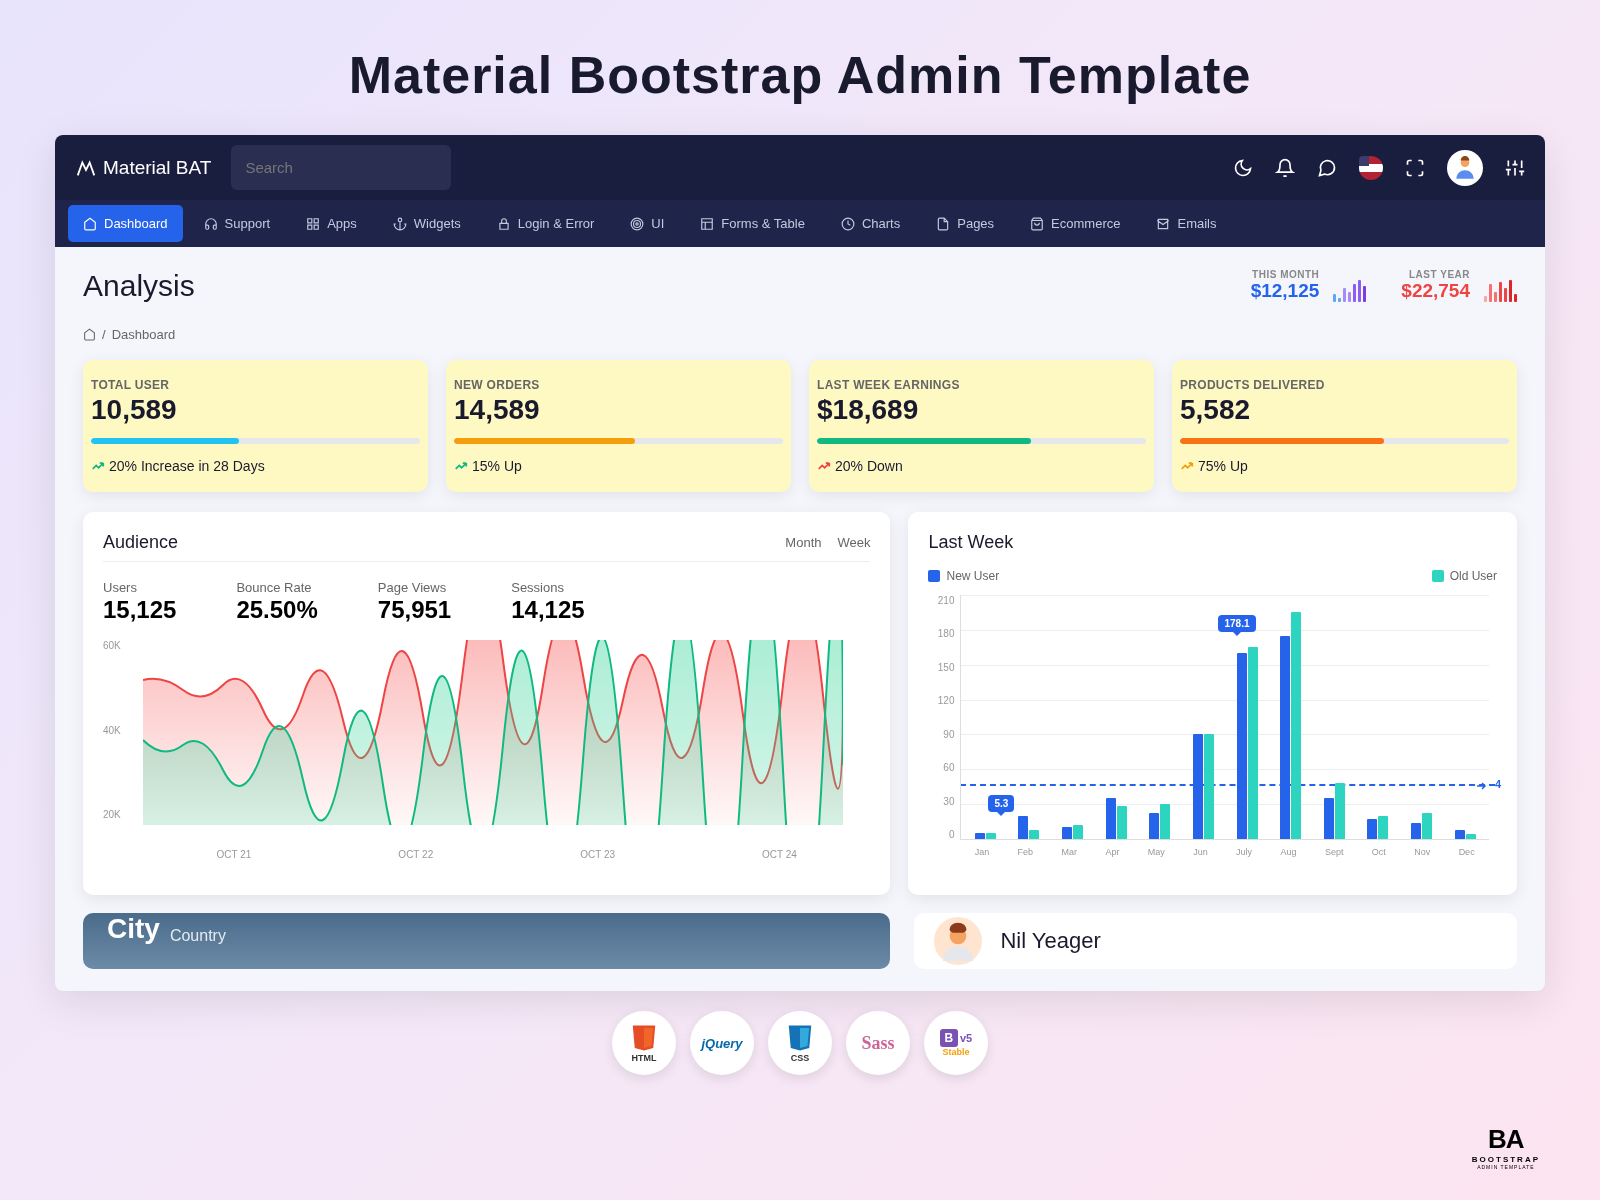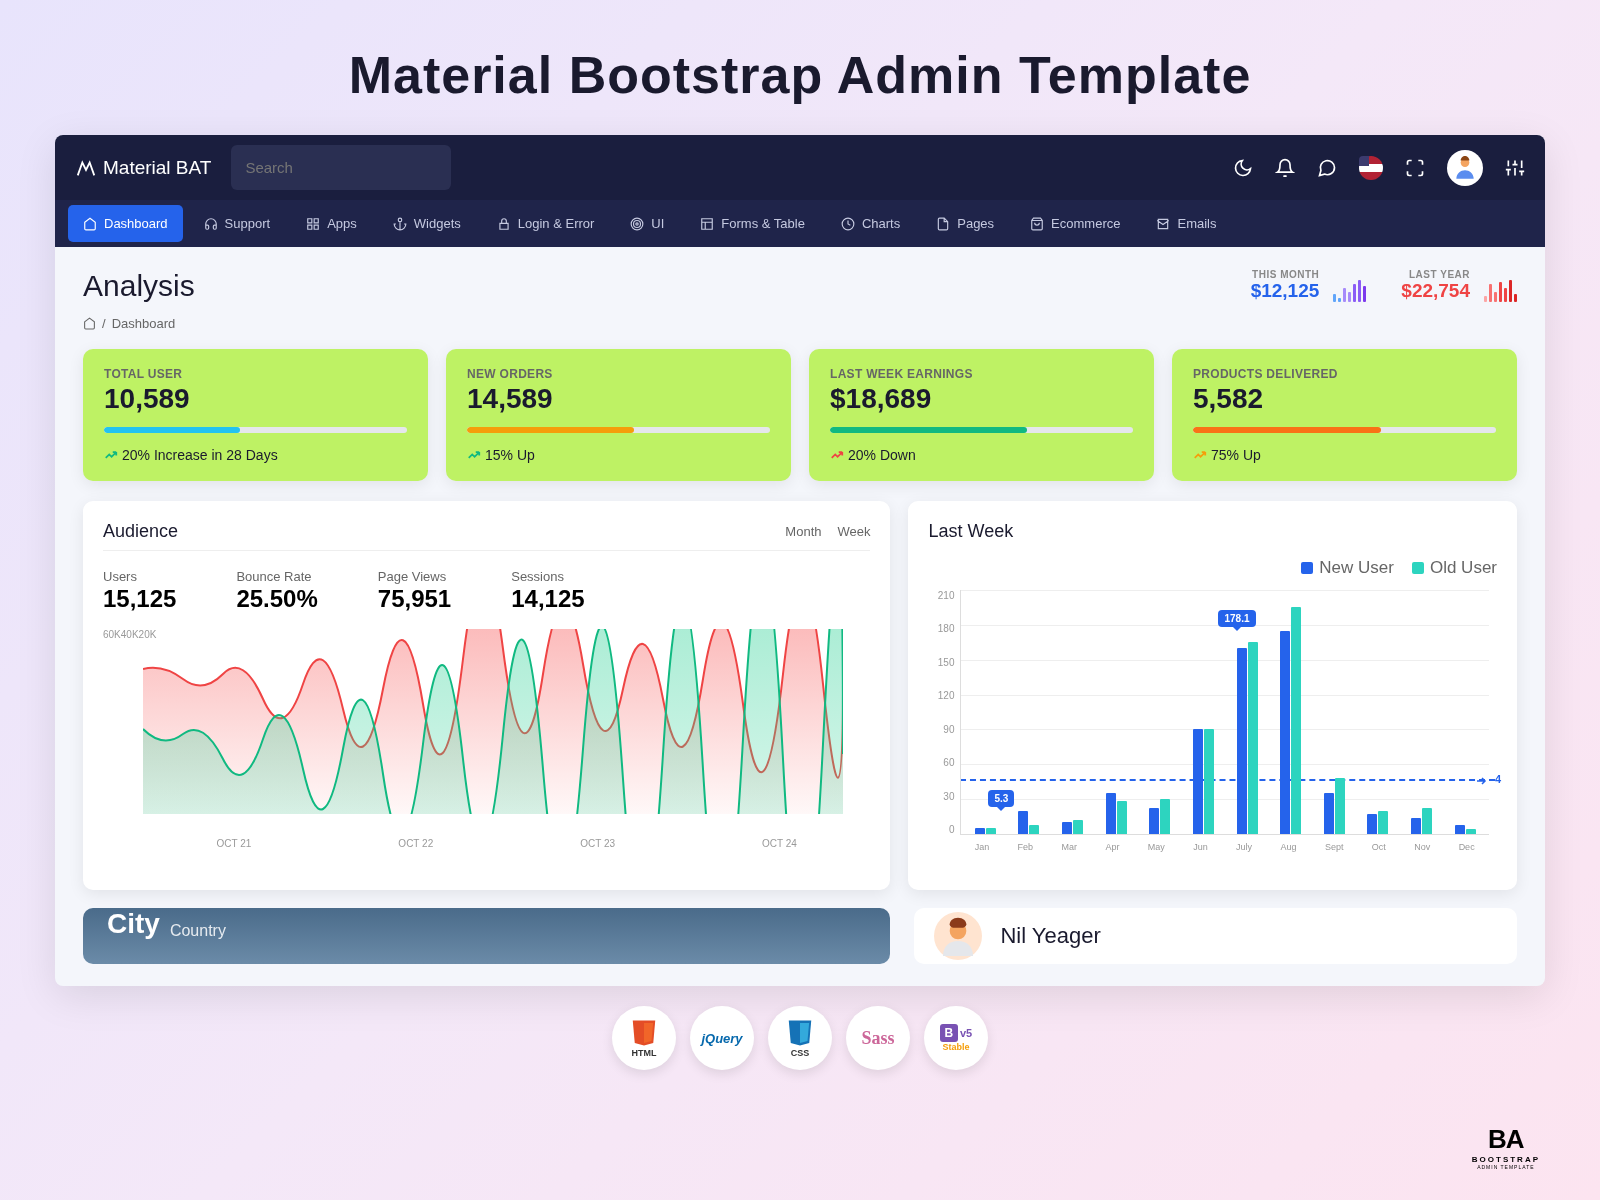--- a/index.html
+++ b/index.html
@@ -15,55 +15,55 @@
 .topbar-icon{width:20px;height:20px;cursor:pointer;color:#fff}
 .flag{width:24px;height:24px;border-radius:50%;background:linear-gradient(#b22234 33%,#fff 33%,#fff 66%,#b22234 66%);position:relative;cursor:pointer}
 .flag::before{content:'';position:absolute;width:10px;height:10px;background:#3c3b6e;top:0;left:0;border-radius:40% 0 0 0}
 .avatar{width:36px;height:36px;border-radius:50%;background:#fff;display:flex;align-items:center;justify-content:center;cursor:pointer}
 .nav-tabs{background:#1f244a;display:flex;padding:0 10px}
 .nav-tab{padding:11px 15px;color:#c5c9e0;font-size:13px;cursor:pointer;display:flex;align-items:center;gap:7px;border-radius:5px;margin:5px 3px}
 .nav-tab.active{background:#2563eb;color:#fff}
 .nav-tab-icon{width:14px;height:14px}
 .content{padding:22px 28px}
 .header-row{display:flex;justify-content:space-between;align-items:flex-start;margin-bottom:18px}
-.page-title{font-size:30px;font-weight:500;color:#1a1a2e;margin-bottom:13px}
+.page-title{font-size:30px;font-weight:500;color:#1a1a2e;margin-bottom:24px}
 .breadcrumb{font-size:13px;color:#666;display:flex;align-items:center;gap:6px}
 .home-icon{width:13px;height:13px}
 .summary-cards{display:flex;gap:35px}
 .summary-card{text-align:right}
 .summary-label{font-size:10px;color:#888;font-weight:600;letter-spacing:0.5px}
 .summary-value{font-size:19px;font-weight:600}
 .sv-blue{color:#2563eb}
 .sv-red{color:#ef4444}
 .mini-bars{display:inline-flex;align-items:flex-end;gap:2px;margin-left:8px;height:22px}
 .mini-bar{width:3px;border-radius:1px}
 .kpi-row{display:flex;gap:18px;margin-bottom:20px}
-.kpi-card{flex:1;background:#bef264;border-radius:10px;padding:18px 21px;box-shadow:0 4px 16px rgba(0,0,0,0.08)}
+.kpi-card{flex:1;background:#fef9c3;border-radius:10px;padding:18px 8px;box-shadow:0 4px 16px rgba(0,0,0,0.08)}
 .kpi-label{font-size:12px;color:#666;font-weight:600;letter-spacing:0.3px;margin-bottom:2px}
 .kpi-value{font-size:28px;font-weight:600;color:#1a1a2e;margin-bottom:12px}
 .kpi-bar{height:6px;background:#e5e7eb;border-radius:3px;overflow:hidden;margin-bottom:14px}
 .kpi-bar-fill{height:100%;border-radius:3px}
 .kpi-trend{font-size:14px;color:#1a1a2e;font-weight:500;display:flex;align-items:center;gap:4px}
 .trend-icon{width:14px;height:14px}
 .charts-row{display:flex;gap:18px}
 .chart-card{background:#fff;border-radius:10px;box-shadow:0 4px 16px rgba(0,0,0,0.08);padding:20px}
 .audience-card{flex:1.35}
 .lastweek-card{flex:1}
 .card-header{display:flex;justify-content:space-between;align-items:center;margin-bottom:18px;padding-bottom:8px;border-bottom:1px solid #eee}
 .card-title{font-size:18px;font-weight:500;color:#1a1a2e}
 .toggle-group{display:flex;gap:16px;font-size:13px;color:#666}
 .toggle-item{cursor:pointer}
 .aud-stats{display:flex;gap:60px;margin-bottom:16px}
 .aud-stat-label{font-size:13px;color:#666;margin-bottom:1px}
 .aud-stat-value{font-size:24px;font-weight:600;color:#000000}
 .area-chart{position:relative;height:220px}
-.y-labels{position:absolute;left:0;top:0;height:180px;display:flex;flex-direction:row;justify-content:space-between;font-size:10px;color:#999}
+.y-labels{position:absolute;left:0;top:0;height:180px;display:flex;flex-direction:column;justify-content:space-between;font-size:10px;color:#999}
 .x-labels{position:absolute;bottom:0;left:40px;right:0;display:flex;justify-content:space-around;font-size:10px;color:#999}
 .chart-svg{position:absolute;left:40px;top:0;right:0;height:185px}
-.legend{display:flex;justify-content:flex-end;gap:18px;font-size:17px;color:#666;margin-bottom:12px}
+.legend{display:flex;justify-content:space-between;gap:18px;font-size:12px;color:#666;margin-bottom:12px}
 .legend-item{display:flex;align-items:center;gap:6px}
 .legend-sq{width:12px;height:12px;border-radius:2px}
 .bar-chart{position:relative;height:280px}
 .bar-y-labels{position:absolute;left:0;top:0;height:245px;display:flex;flex-direction:column;justify-content:space-between;font-size:10px;color:#999;text-align:right;width:26px}
 .bar-area{position:absolute;left:32px;right:8px;top:0;height:245px;border-left:1px solid #ddd;border-bottom:1px solid #ddd;display:flex;align-items:flex-end;justify-content:space-around;padding:0 2px}
 .bar-grid{position:absolute;left:32px;right:8px;top:0;height:245px;display:flex;flex-direction:column;justify-content:space-between}
 .bar-grid div{border-top:1px solid #eee;height:0}
 .bar-goal{position:absolute;left:32px;right:2px;border-top:2px dashed #2563eb;height:0}
 .bar-goal-label{position:absolute;right:-6px;font-size:11px;color:#2563eb;font-weight:600;top:-8px}
 .bar-group{display:flex;gap:1px;align-items:flex-end;height:100%}

